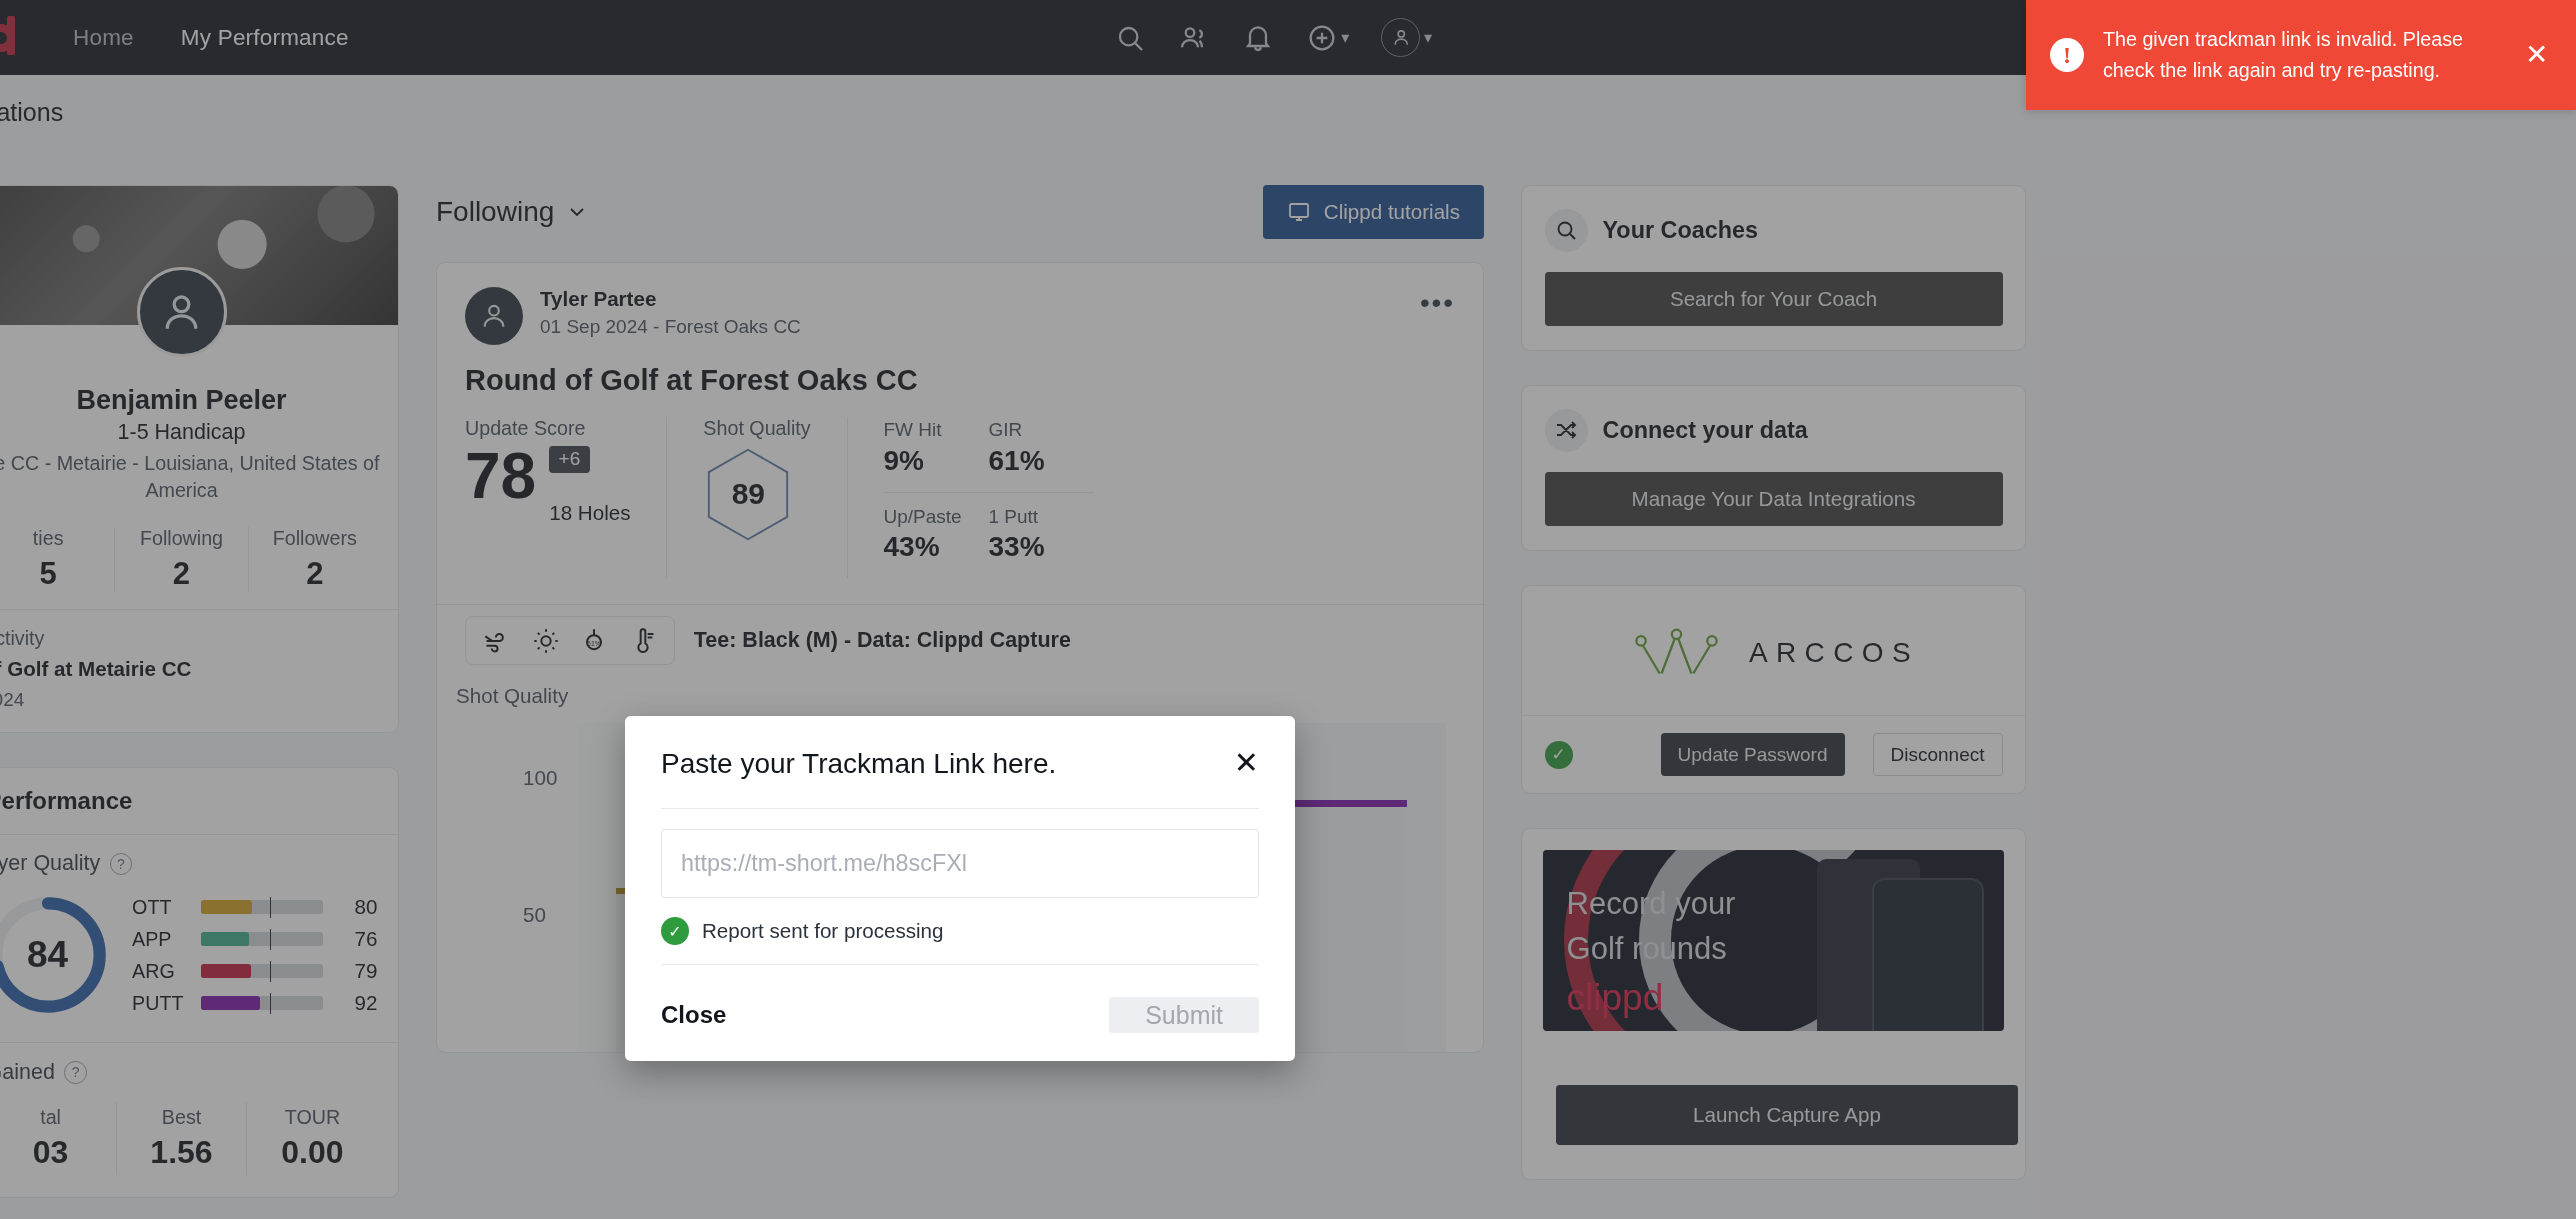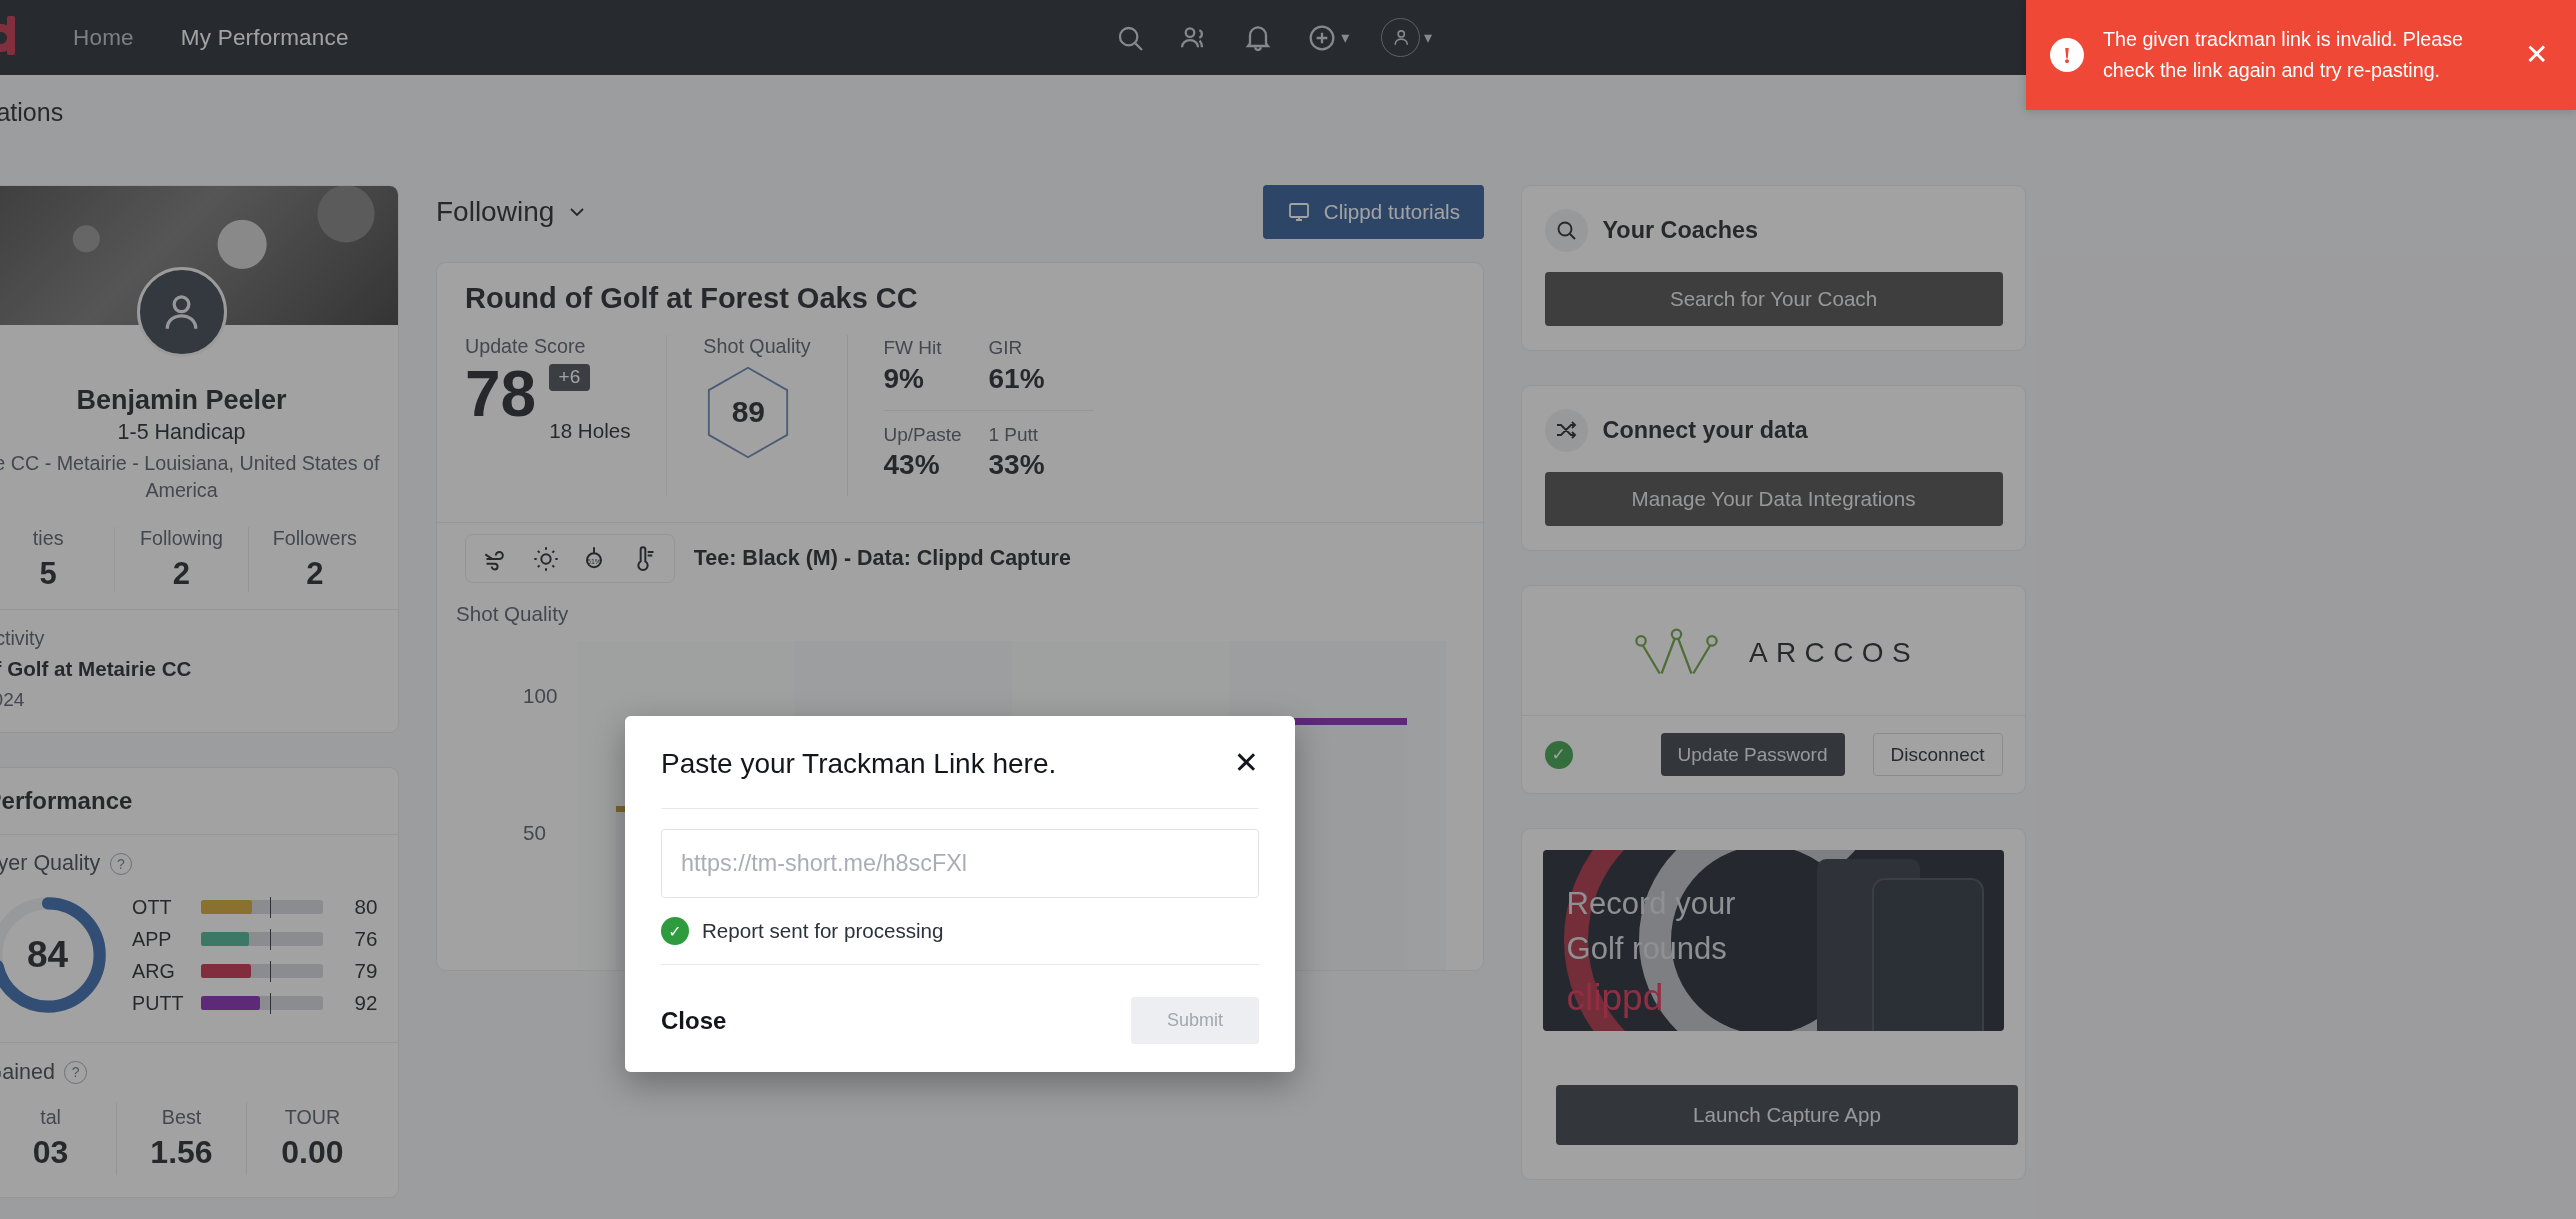--- a/index.html
+++ b/index.html
@@ -313,21 +313,21 @@
   .modal-status .green-check { width: 28px; height: 28px; font-size: 16px; }
   .modal-status span.t { font-size: 20.6px; color: #2b323c; }
   .modal-rule2 { height: 0.9px; background: #e6e8ec; margin: 19px 0 0; }
   .modal-foot { display: flex; align-items: center; padding-top: 32px; }
   .btn-close {
     background: none; border: none; font-size: 24px; font-weight: bold; color: #12161d;
     cursor: pointer; padding: 0; font-family: "Liberation Sans", sans-serif;
   }
   .btn-submit {
     margin-left: auto; background: #eceef1; color: #a2a7af; border: none;
-    border-radius: 3.7px; height: 47px; padding: 0 36px; font-size: 18px;
+    border-radius: 3.7px; height: 36px; padding: 0 36px; font-size: 25px;
     cursor: pointer; font-family: "Liberation Sans", sans-serif;
   }
 </style>
 </head>
 <body>
 
 <div id="page-root">
 
   <div class="page-body">
 
@@ -464,20 +464,33 @@
           <button class="tut-btn">
             <svg width="24" height="24" viewBox="0 0 24 24" fill="none" stroke="#ffffff" stroke-width="1.8">
               <rect x="3" y="4" width="18" height="13" rx="1.5"></rect>
                 <path d="M9 20h6M12 17v3"></path>
             </svg>
             <span>Clippd tutorials</span>
           </button>
         </div>
 
         <div class="card">
+          <div class="post-head">
+            <div class="post-avatar">
+              <svg width="32" height="32" viewBox="0 0 24 24" fill="none" stroke="#e8eaee" stroke-width="1.6">
+                <circle cx="12" cy="8" r="3.6"></circle>
+                  <path d="M5 20c0-3.9 3.1-6.4 7-6.4s7 2.5 7 6.4"></path>
+              </svg>
+            </div>
+            <div class="post-meta">
+              <div class="post-author">Tyler Partee</div>
+              <div class="post-sub">01 Sep 2024 - Forest Oaks CC</div>
+            </div>
+            <div class="post-more">•••</div>
+          </div>
 
           <div class="post-title">Round of Golf at Forest Oaks CC</div>
 
           <div class="metrics">
             <div class="m-block first">
               <div class="m-label">Update Score</div>
               <div class="m-score-row">
                 <div class="m-score">78</div>
                 <div style="display:flex;flex-direction:column;align-items:flex-start;">
                   <div class="m-badge">+6</div>

